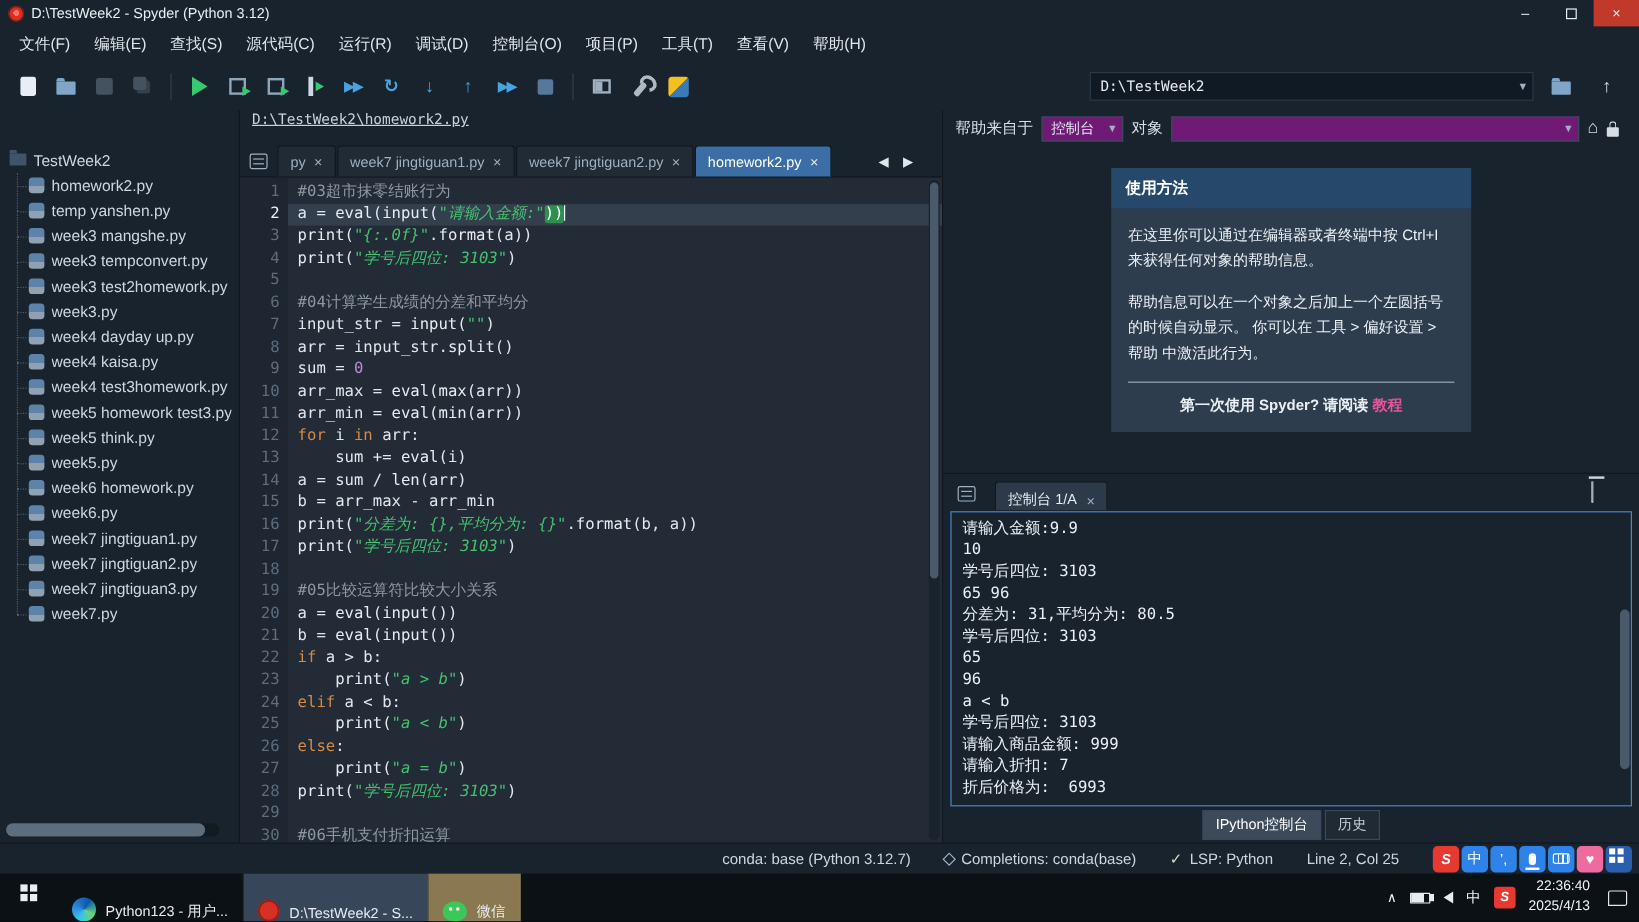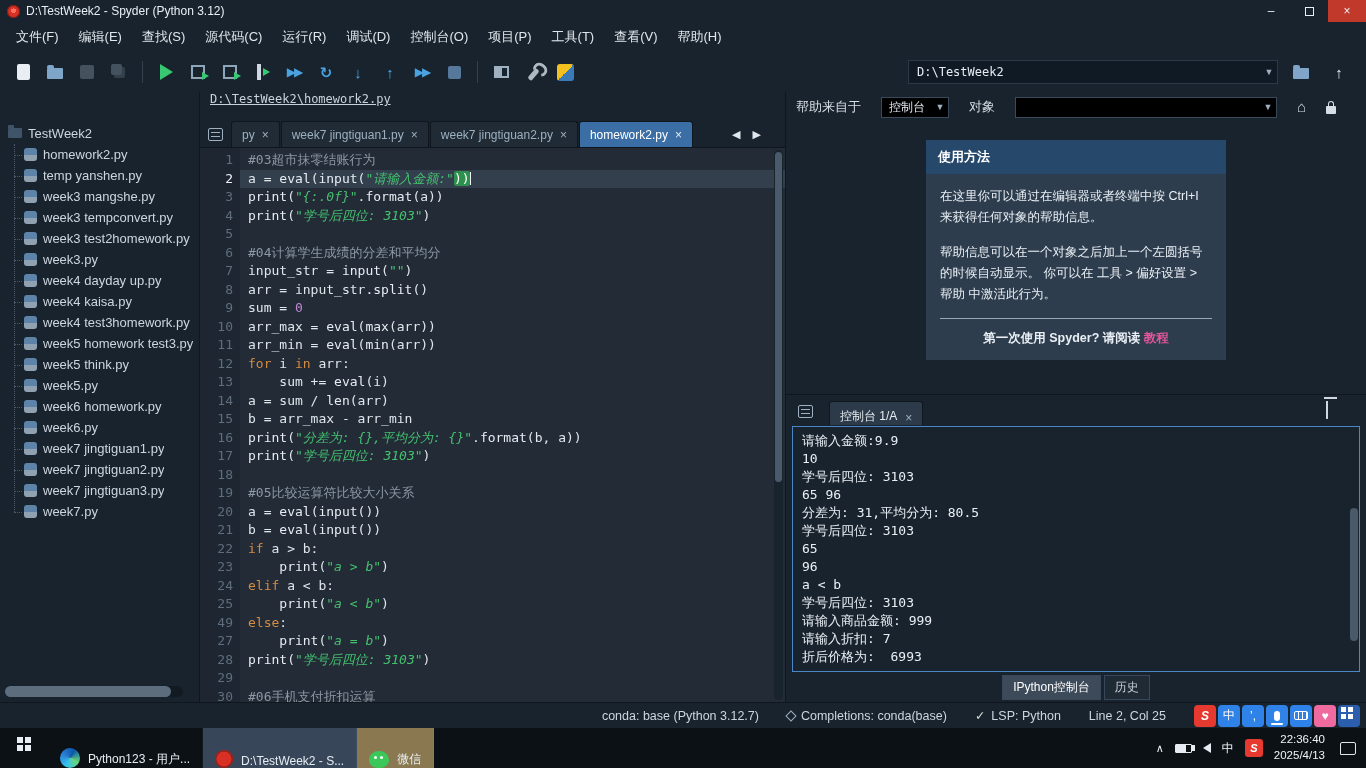--- a/index.html
+++ b/index.html
@@ -91,22 +91,22 @@
   .tk-k { color:#d68b43; }
   .tk-n { color:#c08ad2; }
   .tk-m { background:#2f8f4e; color:#fff; border-radius:2px; }
   .tk-caret { display:inline-block; width:1.5px; height:13px; background:#eef3f8; vertical-align:-2px; }
   .vscroll { position:absolute; right:2px; top:2px; bottom:2px; width:9px; background:#19232d; border-radius:5px; }
   .vscroll .thumb { margin:2px 1px; height:60%; background:#4a5a6a; border-radius:5px; }
 
   
   .right-col { width:580px; flex:none; display:flex; flex-direction:column; background:#19232d; }
   .help-pane { height:305px; display:flex; flex-direction:column; border-bottom:1px solid #0f161d; }
-  .help-head { height:30px; display:flex; align-items:center; gap:20px; padding:0 10px; font-size:13px; color:#d6dde4;font-family:Liberation Serif, serif; }
-  .combo { height:21px; background:#000000; border:1px solid #3a4a5a; display:flex; align-items:center; font-size:12px; color:#dfe6ec; }
+  .help-head { height:30px; display:flex; align-items:center; gap:7px; padding:0 10px; font-size:13px; color:#d6dde4;font-family:Liberation Serif, serif; }
+  .combo { height:21px; background:#701a75; border:1px solid #3a4a5a; display:flex; align-items:center; font-size:12px; color:#dfe6ec; }
   .combo .val { padding:0 7px; min-width:20px; }
   .combo.obj { flex:1; }
   .ico-home { font-size:15px; color:#d6dde4; }
   .lockico { width:10px; height:8px; background:#d6dde4; border-radius:1px; position:relative; margin-top:5px; }
   .lockico::before { content:''; position:absolute; left:1.5px; top:-5px; width:4px; height:5px; border:1.5px solid #d6dde4; border-bottom:none; border-radius:3px 3px 0 0; }
   .help-body { flex:1; overflow:hidden; padding-top:18px; }
   .help-card { width:300px; margin:0 auto; font-size:12.5px; }
   .card-title { background:#26486b; color:#fff; font-weight:bold; font-size:13px; padding:8px 12px; }
   .card-body { background:#2e3d4d; color:#e9eff5; padding:12px 14px 10px; line-height:1.7; }
   .card-body p { margin-bottom:13px; }
@@ -405,21 +405,21 @@
             <div class="ln">16</div>
             <div class="ln">17</div>
             <div class="ln">18</div>
             <div class="ln">19</div>
             <div class="ln">20</div>
             <div class="ln">21</div>
             <div class="ln">22</div>
             <div class="ln">23</div>
             <div class="ln">24</div>
             <div class="ln">25</div>
-            <div class="ln">49</div>
+            <div class="ln">26</div>
             <div class="ln">27</div>
             <div class="ln">28</div>
             <div class="ln">29</div>
             <div class="ln">30</div>
           </div>
         <div class="code" id="code">
             <div class="code-line"><span class="tk-c">#03超市抹零结账行为</span></div>
             <div class="code-line current"><span class="tk-p">a = </span><span class="tk-b">eval</span><span class="tk-p">(</span><span class="tk-b">input</span><span class="tk-p">(</span><span class="tk-s">"请输入金额:"</span><span class="tk-m">))</span><span class="tk-caret"></span></div>
             <div class="code-line"><span class="tk-b">print</span><span class="tk-p">(</span><span class="tk-s">"{:.0f}"</span><span class="tk-p">.</span><span class="tk-b">format</span><span class="tk-p">(a))</span></div>
             <div class="code-line"><span class="tk-b">print</span><span class="tk-p">(</span><span class="tk-s">"学号后四位: 3103"</span><span class="tk-p">)</span></div>

